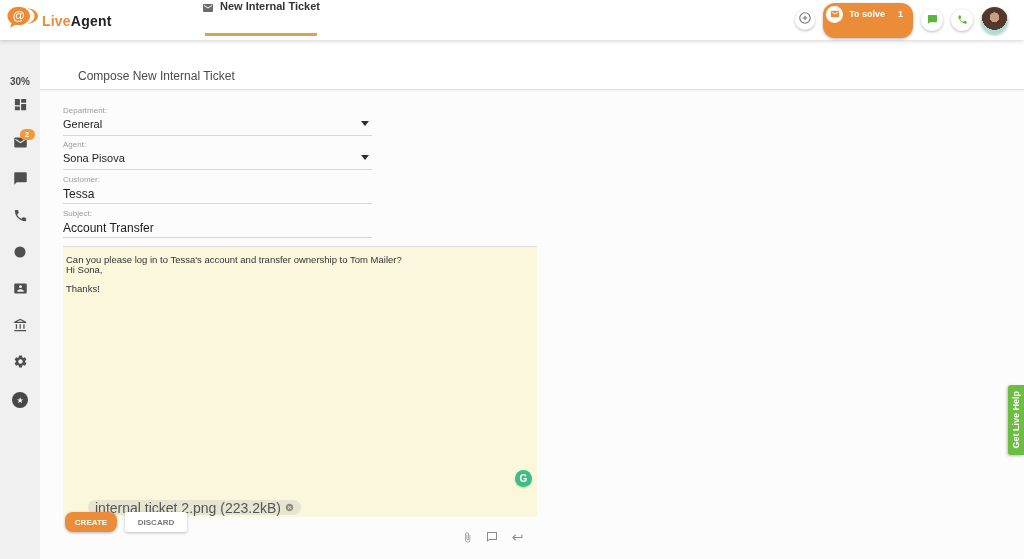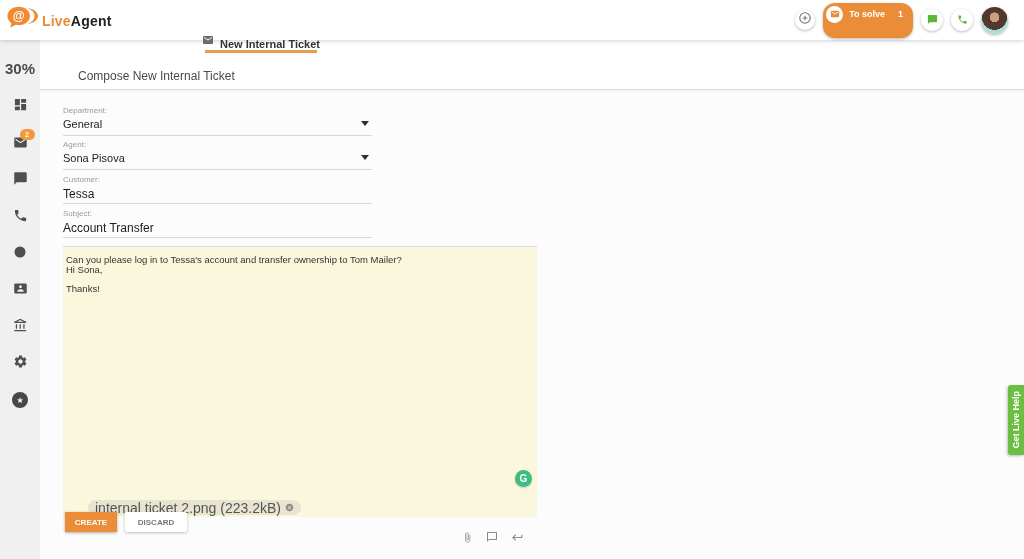--- a/index.html
+++ b/index.html
@@ -6,39 +6,39 @@
   #app{position:relative;width:1024px;height:559px;overflow:hidden;background:#fff;
        font-family:"Liberation Sans",sans-serif;-webkit-font-smoothing:antialiased;}
 
   
   .header{position:absolute;top:0;left:0;right:0;height:40px;background:#fff;
           box-shadow:0 1px 4px rgba(0,0,0,.18);z-index:20;}
   .logo{position:absolute;left:6px;top:4px;display:flex;align-items:center;}
   .wordmark{margin-left:4px;font-size:14px;font-weight:bold;letter-spacing:.2px;}
   .wm-live{color:var(--accent,#EF8A32);}
   .wm-agent{color:#222;}
-  .tab{position:absolute;left:205px;top:0;height:53px;width:112px;display:flex;align-items:flex-end;
+  .tab{position:absolute;left:205px;top:0;height:36px;width:112px;display:flex;align-items:flex-start;
        justify-content:center;gap:6px;border-bottom:3px solid #DFA14F;box-sizing:border-box;cursor:pointer;}
   .tab-label{font-size:11px;font-weight:bold;color:#333;white-space:nowrap;}
   .header-actions{position:absolute;right:16px;top:0;height:40px;display:flex;align-items:center;gap:8px;}
   .circle-btn{width:22px;height:22px;border-radius:50%;background:#fff;
               box-shadow:0 1px 3px rgba(0,0,0,.28);display:flex;align-items:center;justify-content:center;cursor:pointer;}
   .add-btn{width:20px;height:20px;}
   .to-solve{height:23px;border-radius:12px;background:var(--accent,#EF8A32);display:flex;align-items:center;
             padding:0 10px 12px 3px;gap:6px;box-shadow:0 1px 3px rgba(0,0,0,.3);cursor:pointer;}
   .to-solve-iconwrap{width:17px;height:17px;border-radius:50%;background:#fff;display:flex;
                      align-items:center;justify-content:center;}
   .to-solve-label,.to-solve-count{color:#fff;font-size:9px;font-weight:bold;white-space:nowrap;}
   .to-solve-count{margin-left:7px;}
   .avatar{width:27px;height:27px;border-radius:50%;box-shadow:0 1px 3px rgba(0,0,0,.3);cursor:pointer;
           background:radial-gradient(circle at 50% 38%,#c8a183 0 22%,#53382b 23% 58%,#a8ded8 59% 100%);}
 
   
   .sidebar{position:absolute;left:0;top:40px;bottom:0;width:40px;background:#f1f0f1;z-index:5;}
-  .usage{position:absolute;top:20px;width:100%;text-align:center;font-size:15px;font-weight:bold;color:#4a4a4a;}
+  .usage{position:absolute;top:36px;width:100%;text-align:center;font-size:10px;font-weight:bold;color:#4a4a4a;}
   .snav{position:absolute;left:0;width:40px;height:24px;display:flex;align-items:center;justify-content:center;cursor:pointer;}
   .snav svg{fill:#4f4f4f;}
   .mail-wrap{position:relative;}
   .badge{position:absolute;top:-6px;right:-7px;min-width:11px;height:11px;border-radius:6px;background:#F2993B;
          color:#fff;font-size:7px;font-weight:bold;display:flex;align-items:center;justify-content:center;padding:0 2px;}
   .star-circle{width:16px;height:16px;border-radius:50%;background:#474747;color:#fff;font-size:8px;
                display:flex;align-items:center;justify-content:center;}
 
   
   .main{position:absolute;left:40px;top:40px;right:0;bottom:0;background:#fcfcfc;}
@@ -66,21 +66,21 @@
   .msg-gap{margin-top:9px !important;}
   .grammarly{position:absolute;right:5px;bottom:30px;width:17px;height:17px;border-radius:50%;
              background:var(--grammarly,#3CBD82);color:#fff;font-size:10px;font-weight:bold;
              display:flex;align-items:center;justify-content:center;box-shadow:0 1px 2px rgba(0,0,0,.2);cursor:pointer;}
   .attachment{position:absolute;left:25px;bottom:2px;height:15px;border-radius:8px;background:#e7e5d2;
               display:flex;align-items:center;padding:0 7px;gap:4px;cursor:pointer;}
   .attachment-name{font-size:14px;color:#555;white-space:nowrap;}
   .remove-x{display:flex;align-items:center;}
 
   .btn-create{position:absolute;left:25px;top:472px;width:52px;height:20px;background:var(--accent,#EF8A32);
-              color:#fff;font-size:8px;font-weight:bold;border:none;border-radius:0;
+              color:#fff;font-size:8px;font-weight:bold;border:none;border-radius:8px;
               box-shadow:0 1px 3px rgba(0,0,0,.3);z-index:6;cursor:pointer;font-family:"Liberation Sans",sans-serif;}
   .btn-discard{position:absolute;left:85px;top:472px;width:62px;height:20px;background:#fff;color:#777;
                font-size:8px;font-weight:bold;border:none;border-radius:2px;box-shadow:0 1px 3px rgba(0,0,0,.25);
                z-index:6;cursor:pointer;font-family:"Liberation Sans",sans-serif;}
 
   .editor-tools{position:absolute;left:420px;top:490px;display:flex;gap:11px;align-items:center;}
   .tool-btn{width:14px;height:14px;display:flex;align-items:center;justify-content:center;cursor:pointer;}
   .tool-btn svg{fill:#8a8a8a;}
 
   

